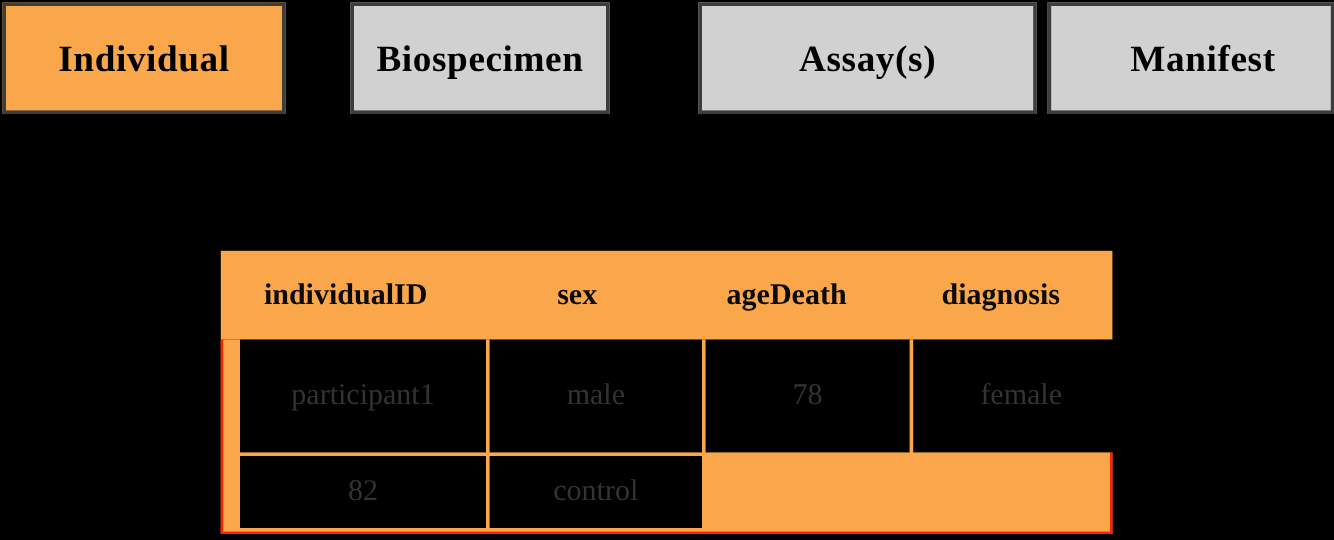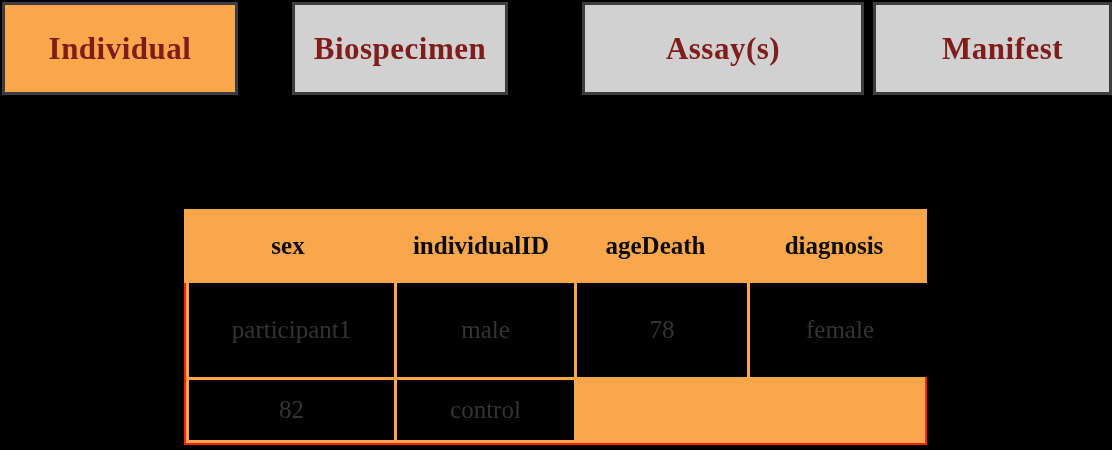--- a/index.html
+++ b/index.html
@@ -20,21 +20,21 @@
     position: absolute;
     top: 2px;
     height: 93px;
     box-sizing: border-box;
     border: 3px solid #3d3d3d;
     display: flex;
     align-items: center;
     justify-content: center;
     font-weight: bold;
     font-size: 31px;
-    color: #7f1d1d;
+    color: #000000;
     letter-spacing: 0.5px;
   }
   .tab.active { background: #faa74b; }
   .tab.inactive { background: #d1d1d1; }
   #tab-individual  { left: 2px;   width: 236px; }
   #tab-biospecimen { left: 292px; width: 216px; }
   #tab-assays      { left: 582px; width: 282px; }
   #tab-manifest    { left: 873px; width: 239px; padding-left: 20px; }
 
   
@@ -56,21 +56,21 @@
     justify-content: center;
     font-weight: bold;
     font-size: 25px;
     color: #0a0a0a;
   }
   .table-body {
     box-sizing: border-box;
     background: #faa74b;            
     border: 2px solid #ff2200;      
     border-top: none;
-    padding: 0 3px 3px 3px;         
+    padding: 0 3px 3px 14px;         
     display: grid;
     grid-template-columns: 205px 177px 170px 180px;
     grid-template-rows: 94px 60px;
     gap: 3px;
   }
   .table-body .bcell {
     background: #000000;
     display: flex;
     align-items: center;
     justify-content: center;
@@ -94,22 +94,22 @@
 <div id="tab-assays" class="tab inactive">
   <span>Assay(s)</span>
 </div>
 <div id="tab-manifest" class="tab inactive">
   <span>Manifest</span>
 </div>
 
 <div class="data-table">
 
   <div class="table-header">
+    <div class="hcell">individualID</div>
     <div class="hcell">sex</div>
-    <div class="hcell">individualID</div>
     <div class="hcell">ageDeath</div>
     <div class="hcell">diagnosis</div>
   </div>
 
   <div class="table-body">
 
     <div class="bcell">participant1</div>
     <div class="bcell">male</div>
     <div class="bcell">78</div>
 

